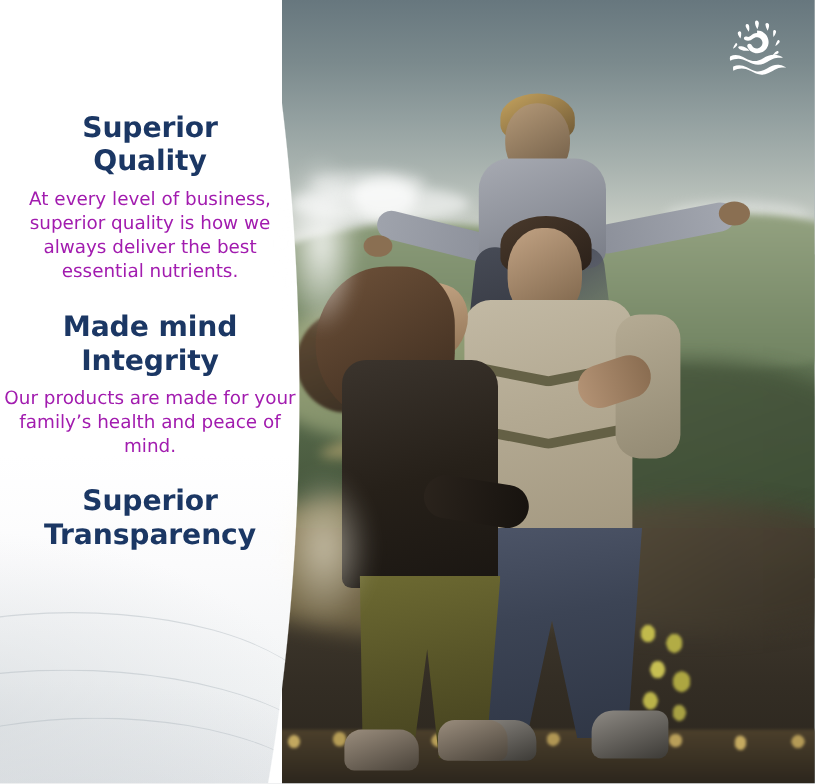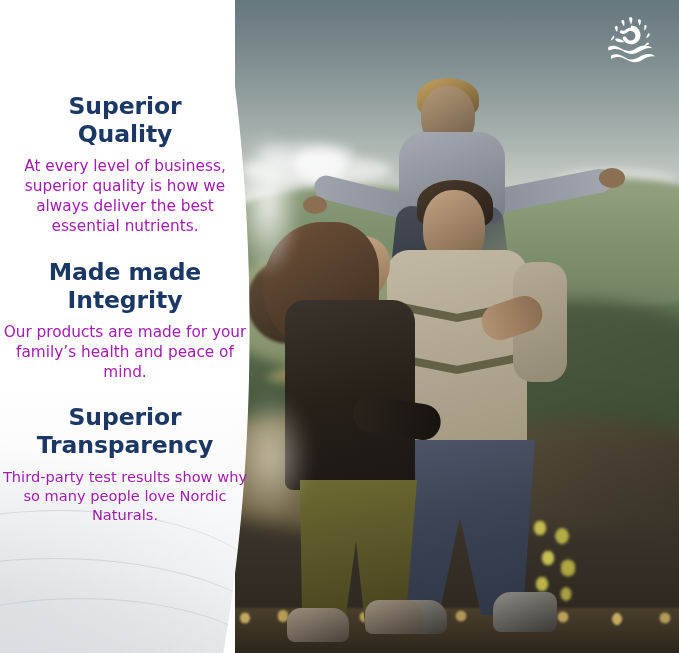--- a/index.html
+++ b/index.html
@@ -362,27 +362,26 @@
   <div class="glare2"></div>
 
   <div class="copy">
 
     <div class="block b1">
       <h2 class="heading"><span>Superior</span><br><span>Quality</span></h2>
       <p class="body">At every level of business, superior quality is how we always deliver the best essential nutrients.</p>
     </div>
 
     <div class="block b2">
-      <h2 class="heading"><span>Made made</span><br><span>Integrity</span></h2>
+      <h2 class="heading"><span>Made mind</span><br><span>Integrity</span></h2>
       <p class="body">Our products are made for your family’s health and peace of mind.</p>
     </div>
 
     <div class="block b3">
       <h2 class="heading"><span>Superior</span><br><span>Transparency</span></h2>
-      <p class="body">Third-party test results show why so many people love Nordic Naturals.</p>
     </div>
 
   </div>
 
   <div class="logo">
     <svg viewBox="0 0 52 50" xmlns="http://www.w3.org/2000/svg" aria-hidden="true">
       <g fill="#ffffff">
 
         <path d="M25.2 1.0c1.4-.2 2.3 1.1 2.2 2.6-.1 1.7-.6 3.3-1.3 4.8-.6-1.5-1.5-2.9-1.8-4.5-.2-1.2-.2-2.6.9-2.9z"></path>
         <path d="M33.6 3.4c1.2-.5 2.3.4 2.3 1.7 0 1.6-.5 3.2-1.3 4.6-.5-1.5-1.3-2.9-1.6-4.5-.2-.8-.2-1.6.6-1.8z"></path>

